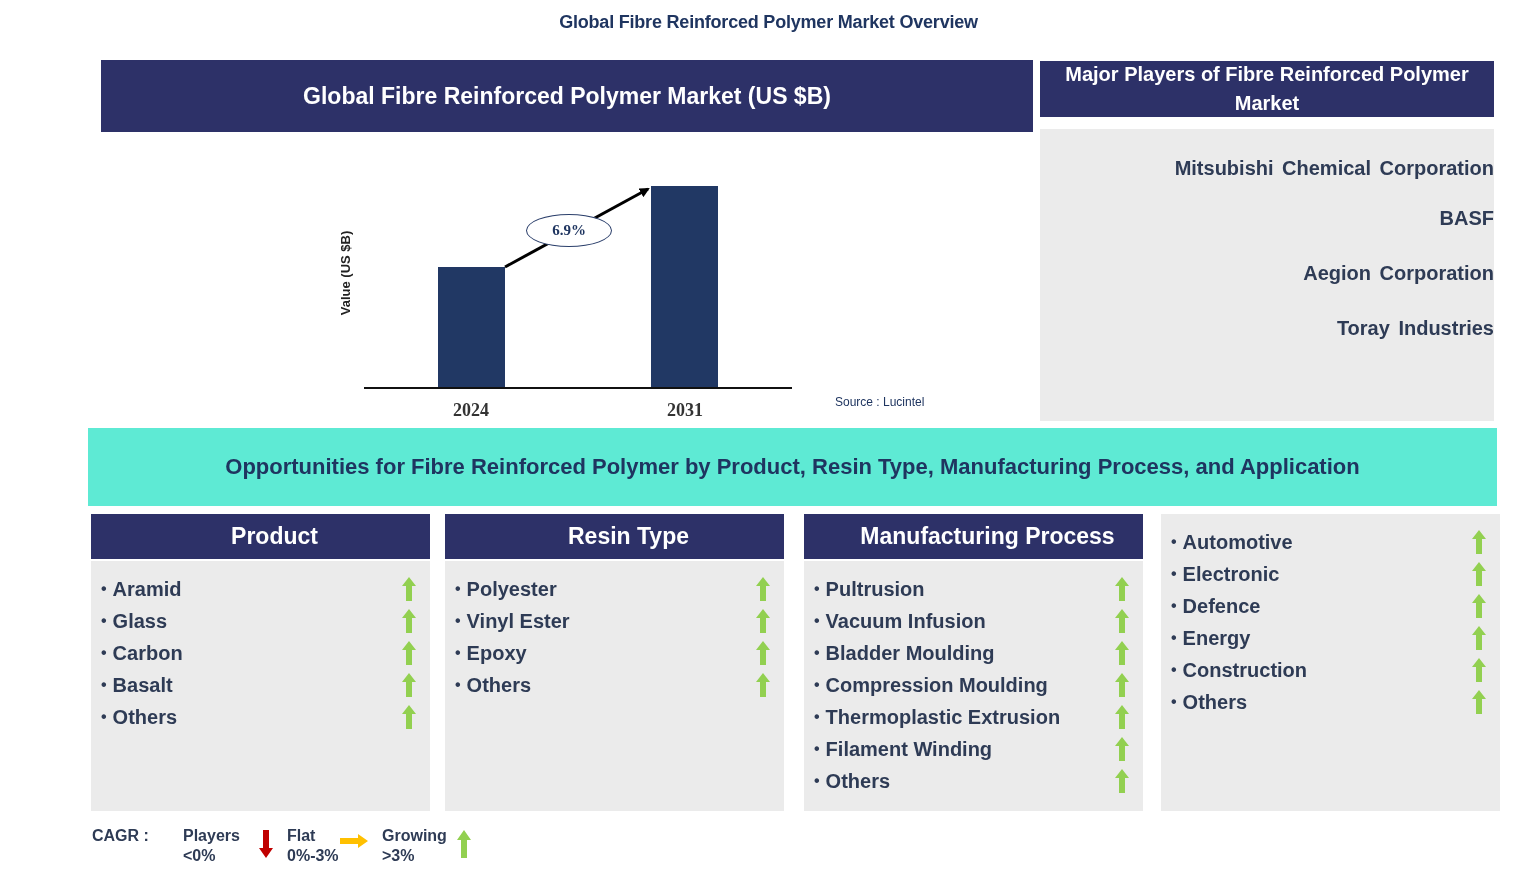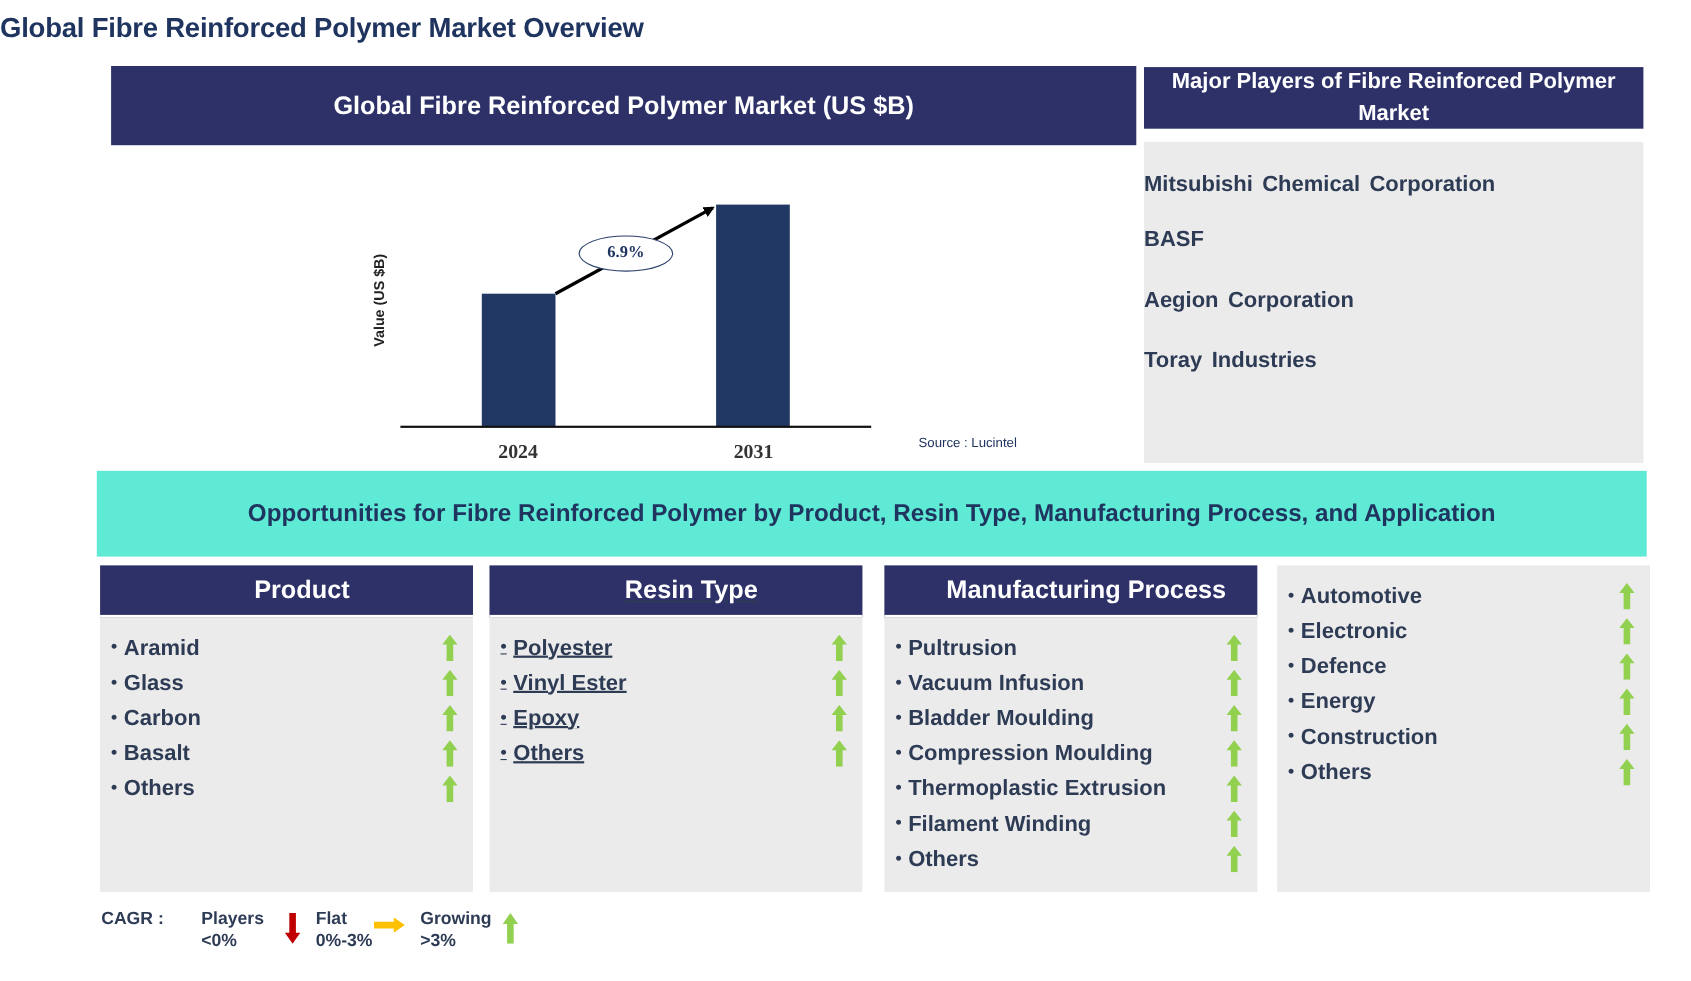--- a/index.html
+++ b/index.html
@@ -1,28 +1,28 @@
 <!DOCTYPE html>
 <html><head>
 <meta charset="utf-8">
 <style>
   * { box-sizing: border-box; margin: 0; padding: 0; }
   html, body { width: 1537px; height: 892px; background: #ffffff; overflow: hidden; }
   body { position: relative; font-family: "Liberation Sans", "DejaVu Sans", sans-serif; color: #2e3b55; }
 
-  .page-title { position: absolute; left: 0; top: 12px; width: 1537px; text-align: left;
-    font-size: 25px; font-weight: bold; color: #1f3560; letter-spacing: -0.2px; }
+  .page-title { position: absolute; left: 0; top: 12px; width: 1537px; text-align: center;
+    font-size: 18px; font-weight: bold; color: #1f3560; letter-spacing: -0.2px; }
 
   .band { position: absolute; background: #2d3168; color: #fff; font-weight: bold;
     display: flex; align-items: center; justify-content: center; text-align: center; }
   .chart-header { left: 101px; top: 60px; width: 932px; height: 72px; font-size: 23px; }
   .players-header { left: 1040px; top: 61px; width: 454px; height: 56px; font-size: 20px; line-height: 29px; }
 
   .players-body { position: absolute; left: 1040px; top: 129px; width: 454px; height: 292px; background: #ebebeb; }
-  .player { position: absolute; left: 0; width: 100%; text-align: left; font-size: 20px; font-weight: bold; color: #2e3b55; word-spacing: 3px; }
+  .player { position: absolute; left: 0; width: 100%; text-align: right; font-size: 20px; font-weight: bold; color: #2e3b55; word-spacing: 3px; }
   .y-label { position: absolute; left: 345px; top: 273px; transform: translate(-50%, -50%) rotate(-90deg);
     font-size: 13px; font-weight: bold; color: #222; white-space: nowrap; transform-origin: center; }
   .bar { position: absolute; background: #213864; }
   .axis { position: absolute; left: 364px; top: 387px; width: 428px; height: 2px; background: #111; }
   .x-tick { position: absolute; top: 400px; font-family: "Liberation Serif", "DejaVu Serif", serif; font-size: 18px; font-weight: bold; color: #333; width: 80px; text-align: center; }
   .cagr-ellipse { position: absolute; left: 526px; top: 214px; width: 86px; height: 33px; border: 1.5px solid #2b3f6b;
     border-radius: 50%; background: #fff; display: flex; align-items: center; justify-content: center;
     font-family: "Liberation Serif", "DejaVu Serif", serif; font-weight: bold; font-size: 15px; color: #1f3560; }
   .source { position: absolute; left: 835px; top: 395px; font-size: 12px; font-weight: normal; color: #1f3560; }
   svg.arrowline { position: absolute; left: 0; top: 0; width: 1537px; height: 892px; pointer-events: none; }
@@ -108,21 +108,21 @@
       </li>
       <li class="seg-item">
         <span class="bullet">•</span>
         <span>Others</span>
         <svg class="up-arrow" viewBox="0 0 14 24">
           <path d="M7,0 L14,9 H10 V24 H4 V9 H0 Z" fill="#92d050"></path>
         </svg>
       </li>
     </ul>
 </div>
-<div class="seg-col" style="left:445px;text-decoration:underline;">
+<div class="seg-col" style="left:445px;">
   <div class="seg-head">Resin Type</div>
   <ul class="seg-list">
       <li class="seg-item">
         <span class="bullet">•</span>
         <span>Polyester</span>
         <svg class="up-arrow" viewBox="0 0 14 24">
           <path d="M7,0 L14,9 H10 V24 H4 V9 H0 Z" fill="#92d050"></path>
         </svg>
       </li>
       <li class="seg-item">

